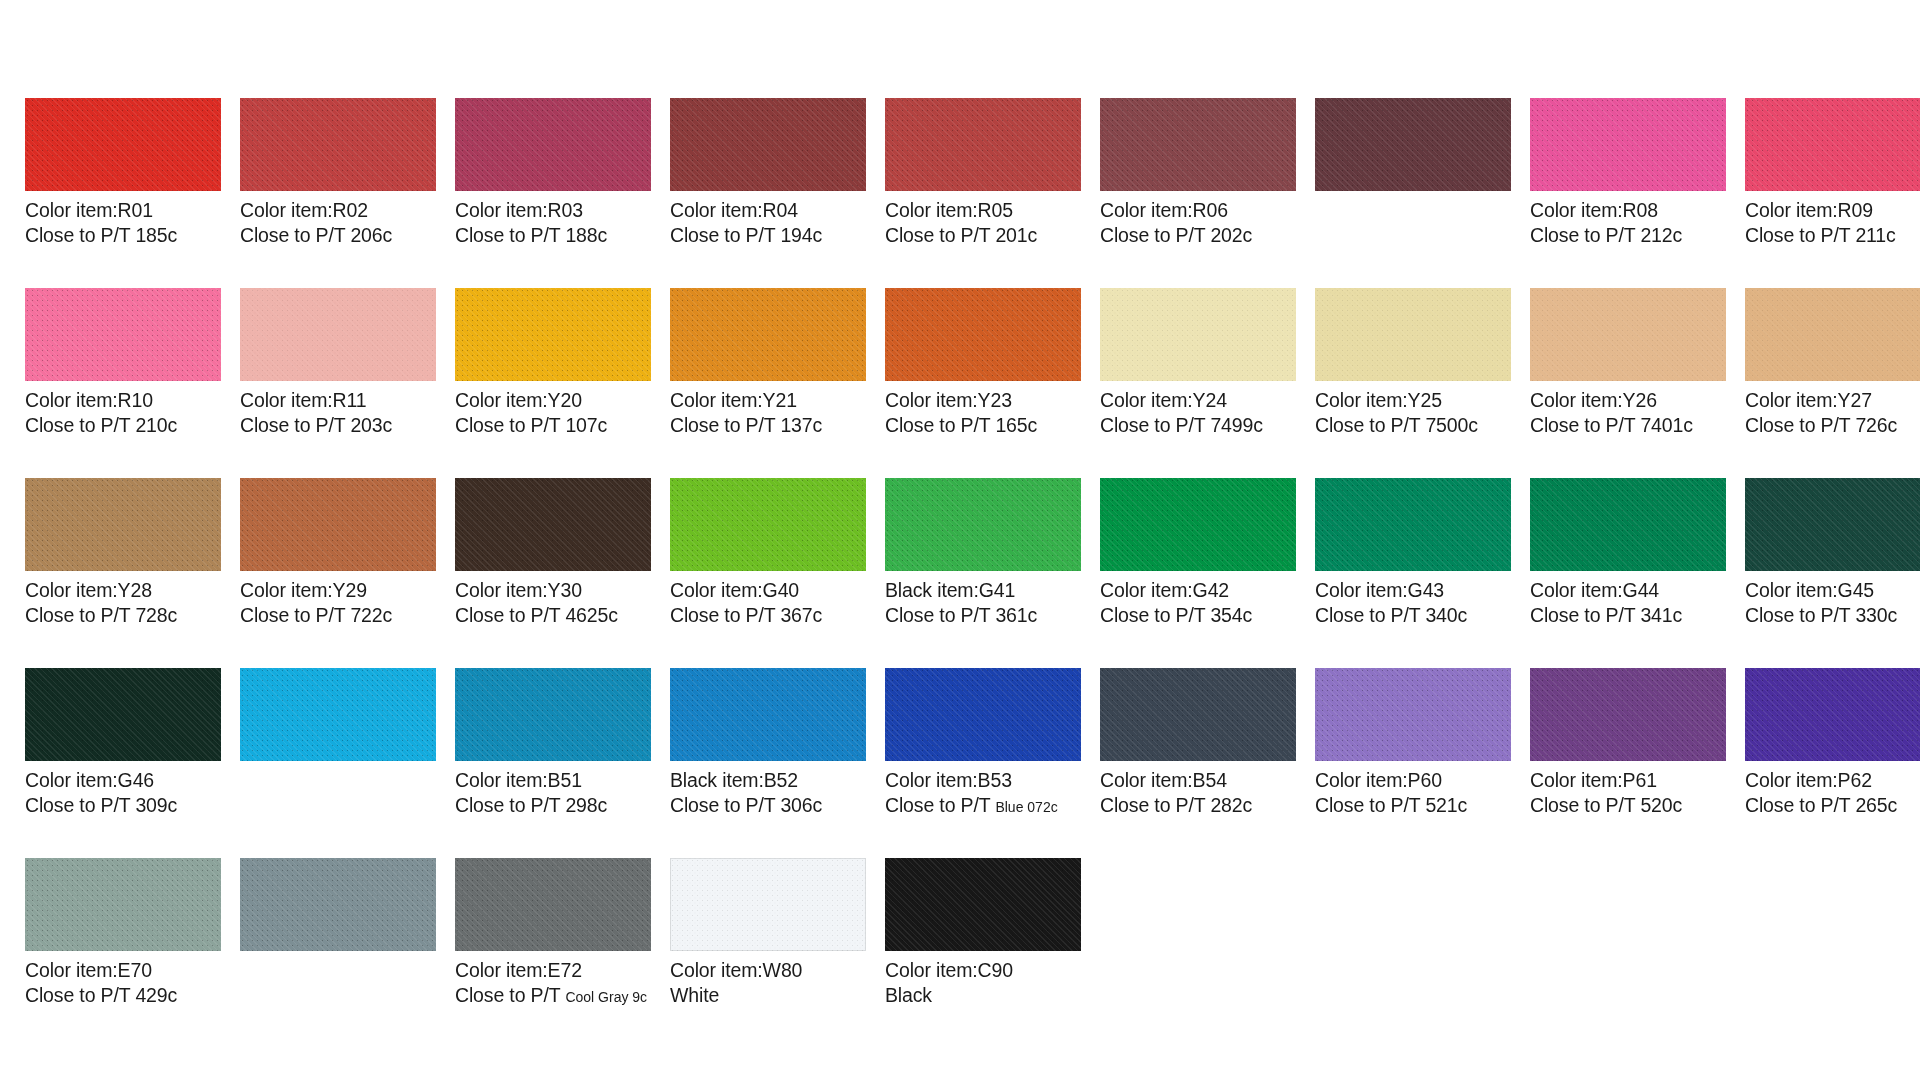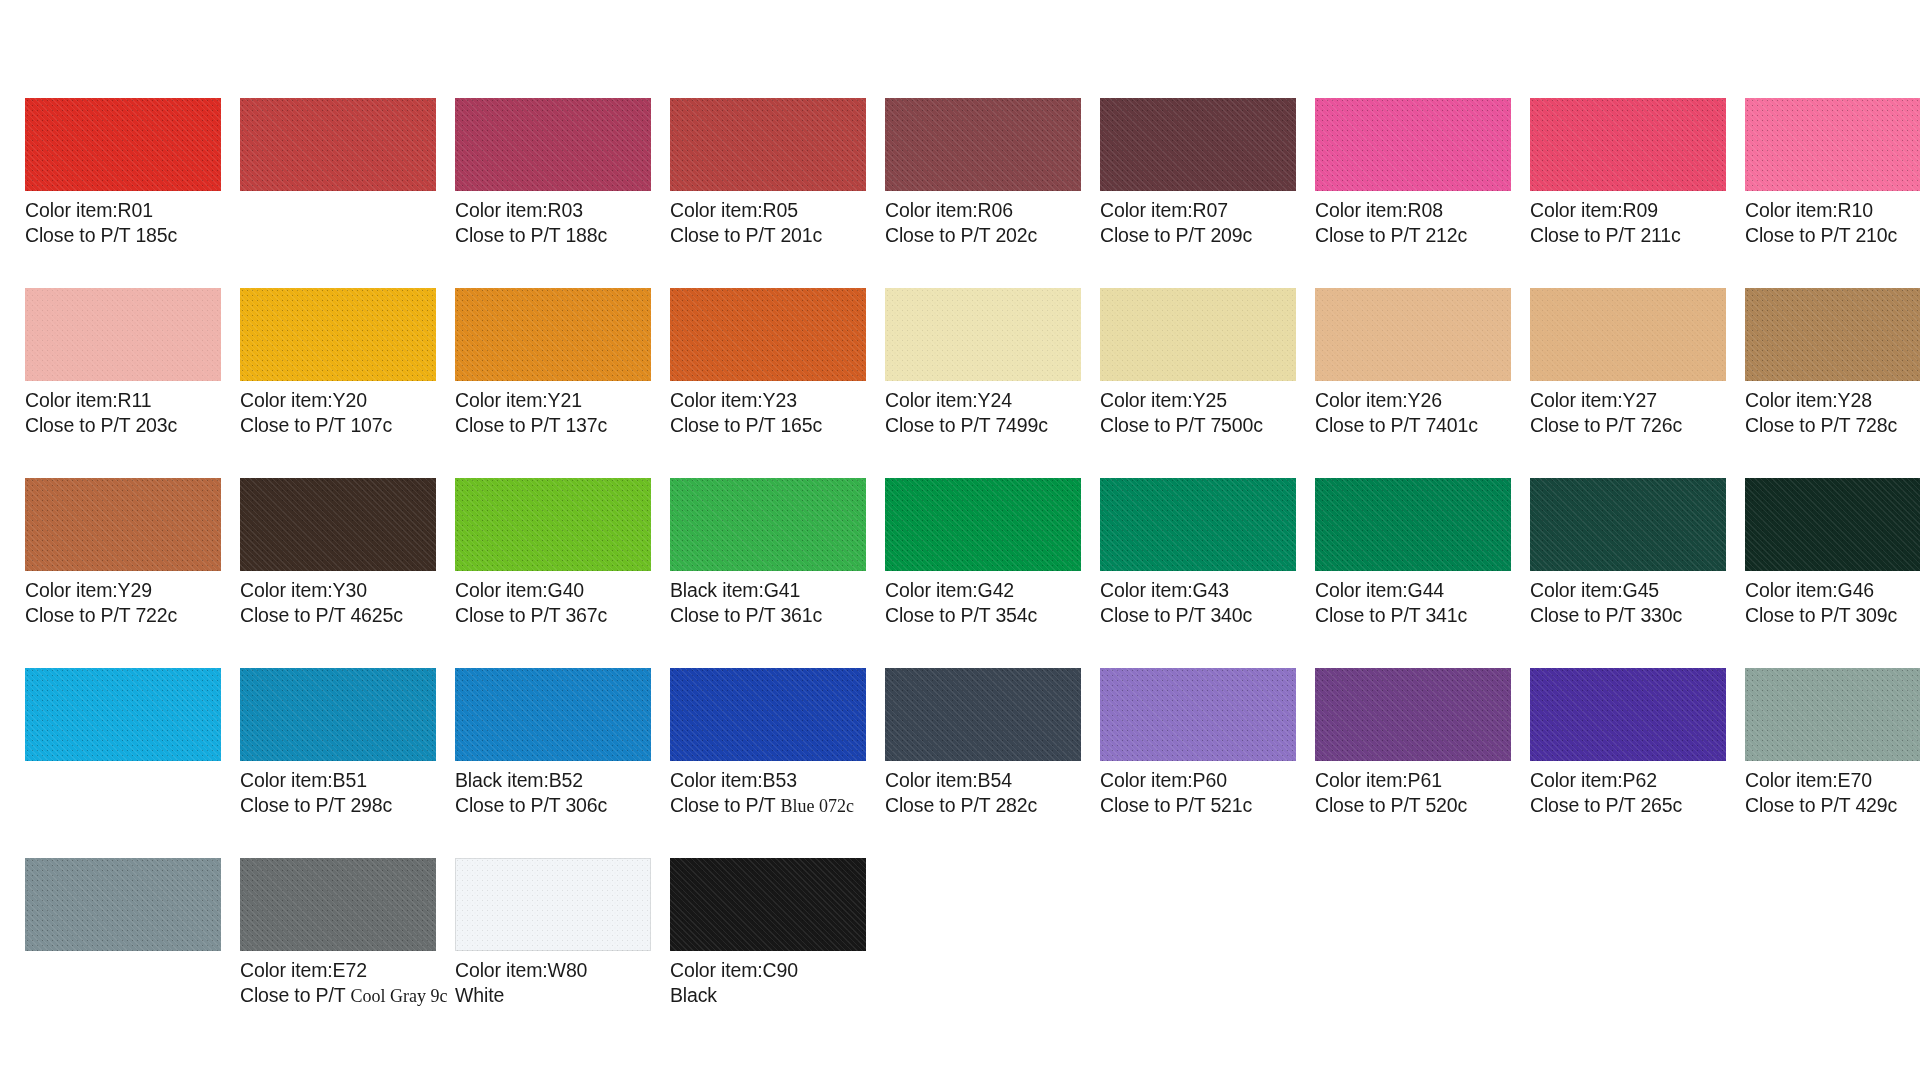--- a/index.html
+++ b/index.html
@@ -87,23 +87,22 @@
     line-height: 1.30;
   }
 
   .label-line {
     font-size: 19.5px;
     color: #1b1b1b;
     white-space: nowrap;
     letter-spacing: -0.15px;
   }
   .label-line .small-ref {
-    font-size: 18px;
+    font-size: 14px;
     letter-spacing: 0;
-    font-family: Liberation Serif, serif;
   }
 </style>
 </head>
 <body>
 
 <div id="color-card">
   <div class="swatch-grid">
       <div class="swatch-cell">
         <div class="swatch-chip" style="background: rgb(219, 43, 35);">
           <div class="tex"></div>
@@ -112,32 +111,46 @@
         <div class="swatch-labels">
           <div class="label-line">Color item:R01</div>
           <div class="label-line"><span>Close to P/T </span><span>185c</span></div>
         </div>
       </div>
       <div class="swatch-cell">
         <div class="swatch-chip" style="background: rgb(189, 64, 64);">
           <div class="tex"></div>
           <div class="tex2"></div>
         </div>
+        <div class="swatch-labels">
+          <div class="label-line">Color item:R02</div>
+          <div class="label-line"><span>Close to P/T </span><span>206c</span></div>
+        </div>
       </div>
       <div class="swatch-cell">
         <div class="swatch-chip" style="background: rgb(168, 58, 91);">
           <div class="tex"></div>
           <div class="tex2"></div>
         </div>
         <div class="swatch-labels">
           <div class="label-line">Color item:R03</div>
           <div class="label-line"><span>Close to P/T </span><span>188c</span></div>
         </div>
       </div>
       <div class="swatch-cell">
+        <div class="swatch-chip" style="background: rgb(138, 58, 58);">
+          <div class="tex"></div>
+          <div class="tex2"></div>
+        </div>
+        <div class="swatch-labels">
+          <div class="label-line">Color item:R04</div>
+          <div class="label-line"><span>Close to P/T </span><span>194c</span></div>
+        </div>
+      </div>
+      <div class="swatch-cell">
         <div class="swatch-chip" style="background: rgb(179, 66, 64);">
           <div class="tex"></div>
           <div class="tex2"></div>
         </div>
         <div class="swatch-labels">
           <div class="label-line">Color item:R05</div>
           <div class="label-line"><span>Close to P/T </span><span>201c</span></div>
         </div>
       </div>
       <div class="swatch-cell">
@@ -148,24 +161,20 @@
         <div class="swatch-labels">
           <div class="label-line">Color item:R06</div>
           <div class="label-line"><span>Close to P/T </span><span>202c</span></div>
         </div>
       </div>
       <div class="swatch-cell">
         <div class="swatch-chip" style="background: rgb(99, 56, 62);">
           <div class="tex"></div>
           <div class="tex2"></div>
         </div>
-        <div class="swatch-labels">
-          <div class="label-line">Color item:R07</div>
-          <div class="label-line"><span>Close to P/T </span><span>209c</span></div>
-        </div>
       </div>
       <div class="swatch-cell">
         <div class="swatch-chip" style="background: rgb(232, 83, 155);">
           <div class="tex"></div>
           <div class="tex2"></div>
         </div>
         <div class="swatch-labels">
           <div class="label-line">Color item:R08</div>
           <div class="label-line"><span>Close to P/T </span><span>212c</span></div>
         </div>

